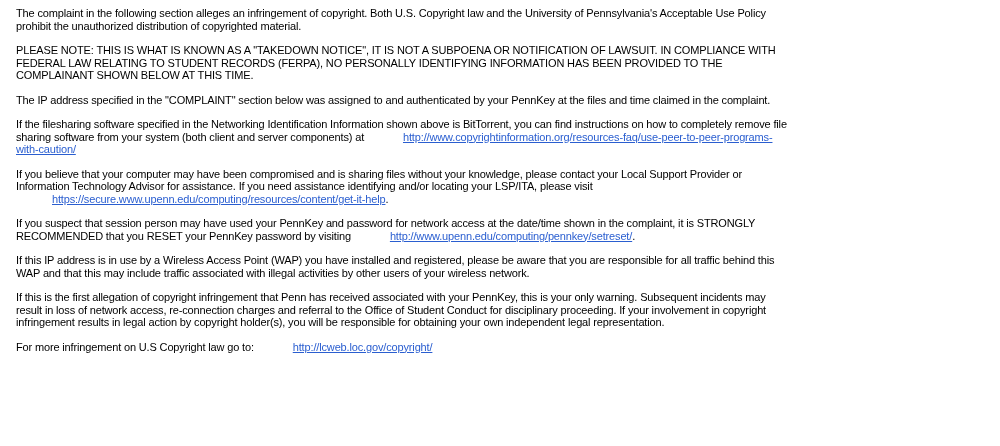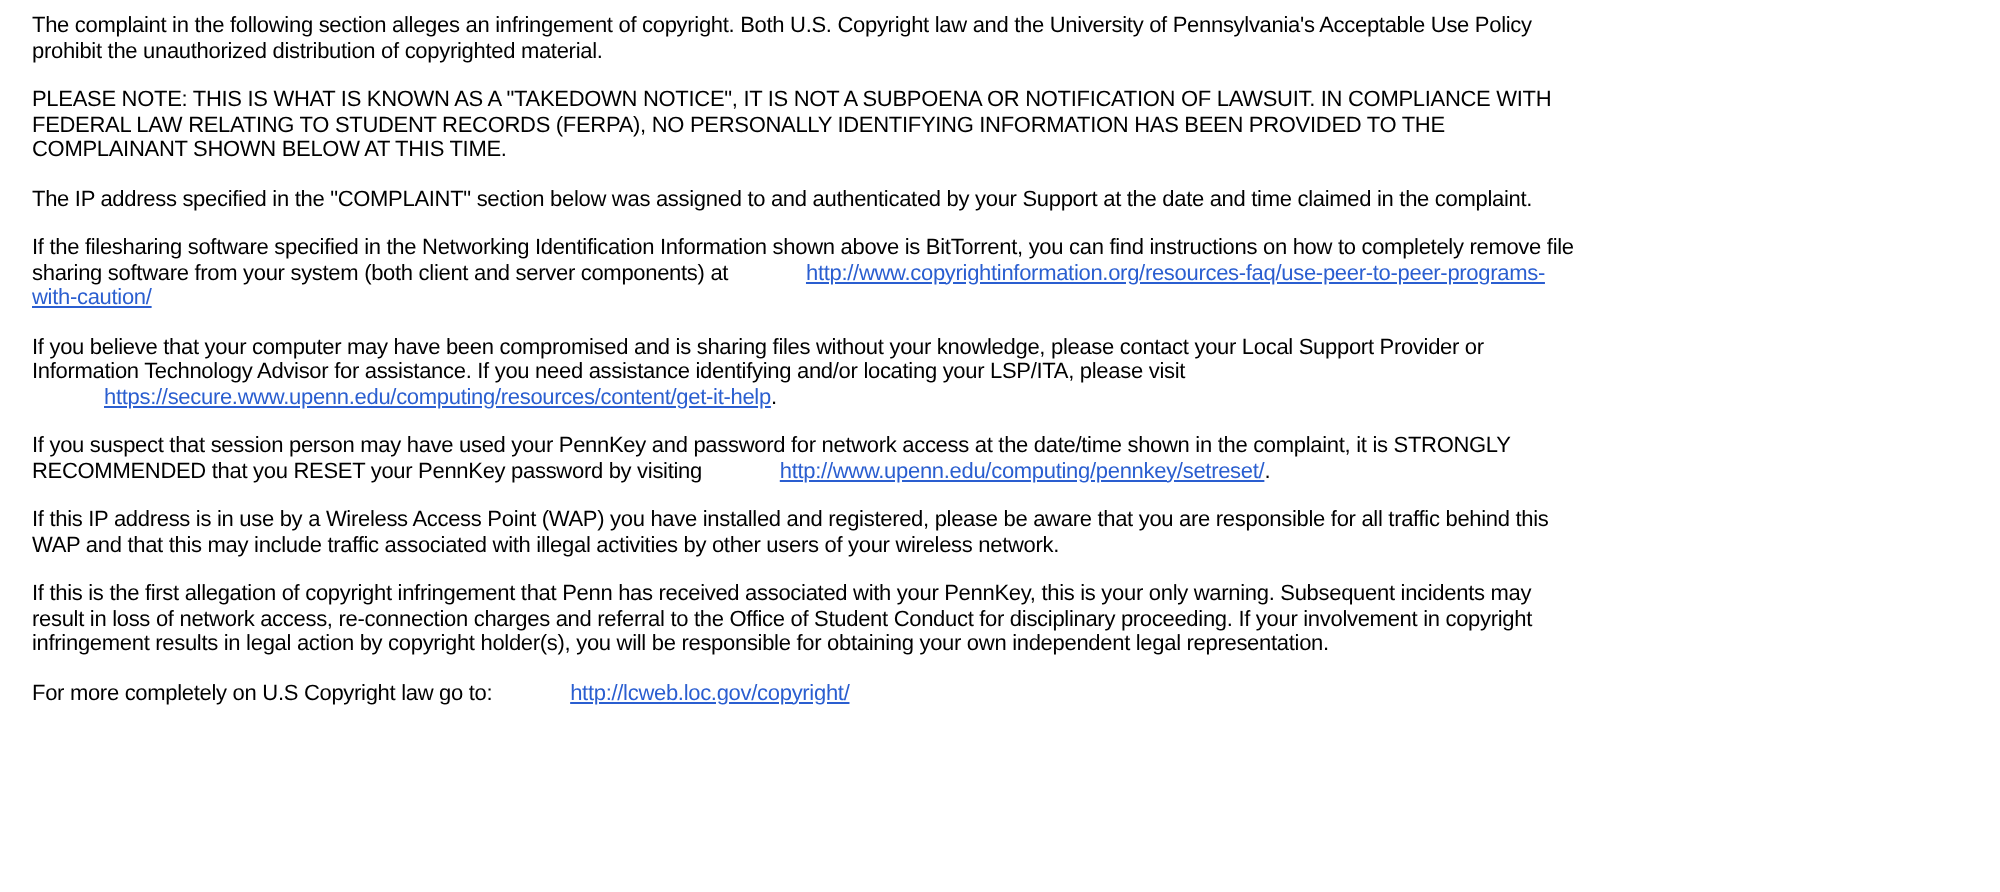--- a/index.html
+++ b/index.html
@@ -36,21 +36,21 @@
     margin-left: 36px;
   }
 </style>
 </head>
 <body>
 
 <main class="notice-body">
   <div id="paragraphs">
       <p><span>The complaint in the following section alleges an infringement of copyright. Both U.S. Copyright law and the University of Pennsylvania's Acceptable Use Policy prohibit the unauthorized distribution of copyrighted material.</span></p>
       <p><span>PLEASE NOTE: THIS IS WHAT IS KNOWN AS A "TAKEDOWN NOTICE", IT IS NOT A SUBPOENA OR NOTIFICATION OF LAWSUIT. IN COMPLIANCE WITH FEDERAL LAW RELATING TO STUDENT RECORDS (FERPA), NO PERSONALLY IDENTIFYING INFORMATION HAS BEEN PROVIDED TO THE COMPLAINANT SHOWN BELOW AT THIS TIME.</span></p>
-      <p><span>The IP address specified in the "COMPLAINT" section below was assigned to and authenticated by your Support at the date and time claimed in the complaint.</span></p>
+      <p><span>The IP address specified in the "COMPLAINT" section below was assigned to and authenticated by your PennKey at the files and time claimed in the complaint.</span></p>
       <p><span>If the filesharing software specified in the Networking Identification Information shown above is BitTorrent, you can find instructions on how to completely remove file sharing software from your system (both client and server components) at </span><a href="#">http://www.copyrightinformation.org/resources-faq/use-peer-to-peer-programs-with-caution/</a></p>
       <p><span>If you believe that your computer may have been compromised and is sharing files without your knowledge, please contact your Local Support Provider or Information Technology Advisor for assistance. If you need assistance identifying and/or locating your LSP/ITA, please visit </span><a href="#">https://secure.www.upenn.edu/computing/resources/content/get-it-help</a><span>.</span></p>
       <p><span>If you suspect that session person may have used your PennKey and password for network access at the date/time shown in the complaint, it is STRONGLY RECOMMENDED that you RESET your PennKey password by visiting </span><a href="#">http://www.upenn.edu/computing/pennkey/setreset/</a><span>.</span></p>
       <p><span>If this IP address is in use by a Wireless Access Point (WAP) you have installed and registered, please be aware that you are responsible for all traffic behind this WAP and that this may include traffic associated with illegal activities by other users of your wireless network.</span></p>
       <p><span>If this is the first allegation of copyright infringement that Penn has received associated with your PennKey, this is your only warning. Subsequent incidents may result in loss of network access, re-connection charges and referral to the Office of Student Conduct for disciplinary proceeding. If your involvement in copyright infringement results in legal action by copyright holder(s), you will be responsible for obtaining your own independent legal representation.</span></p>
-      <p><span>For more completely on U.S Copyright law go to: </span><a href="#">http://lcweb.loc.gov/copyright/</a></p>
+      <p><span>For more infringement on U.S Copyright law go to: </span><a href="#">http://lcweb.loc.gov/copyright/</a></p>
     </div>
 </main>
 
 </body></html>

